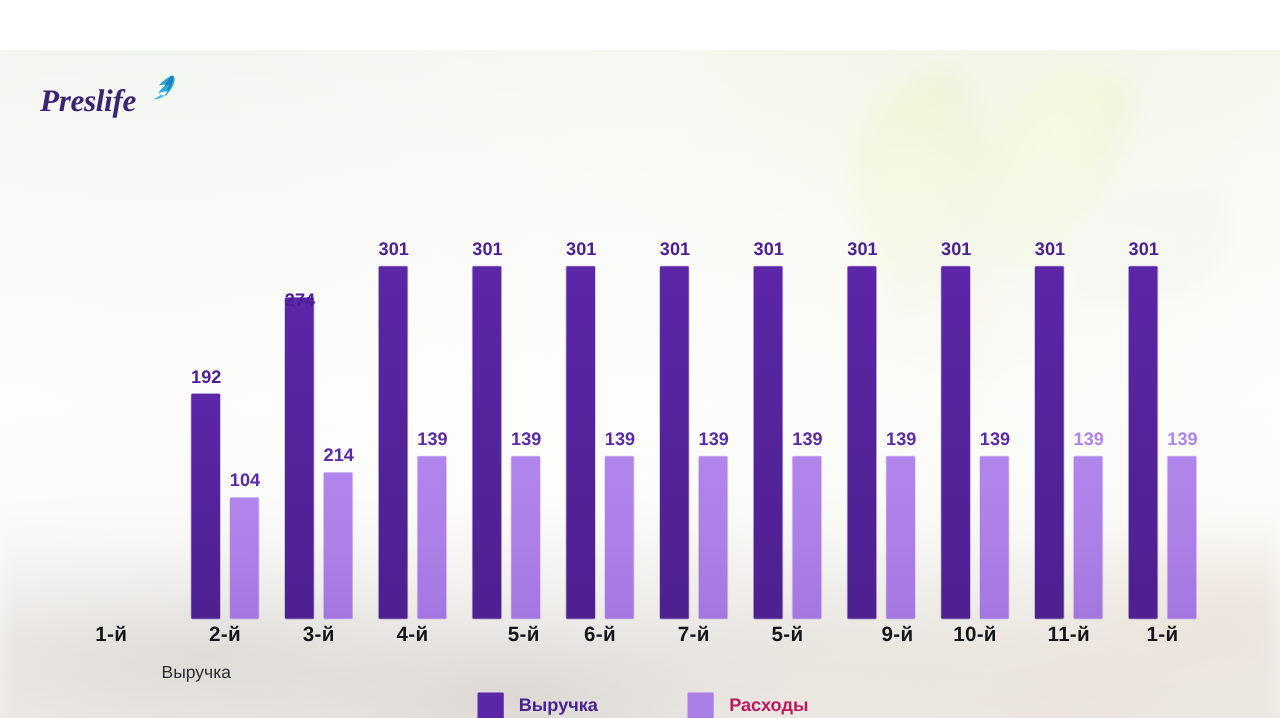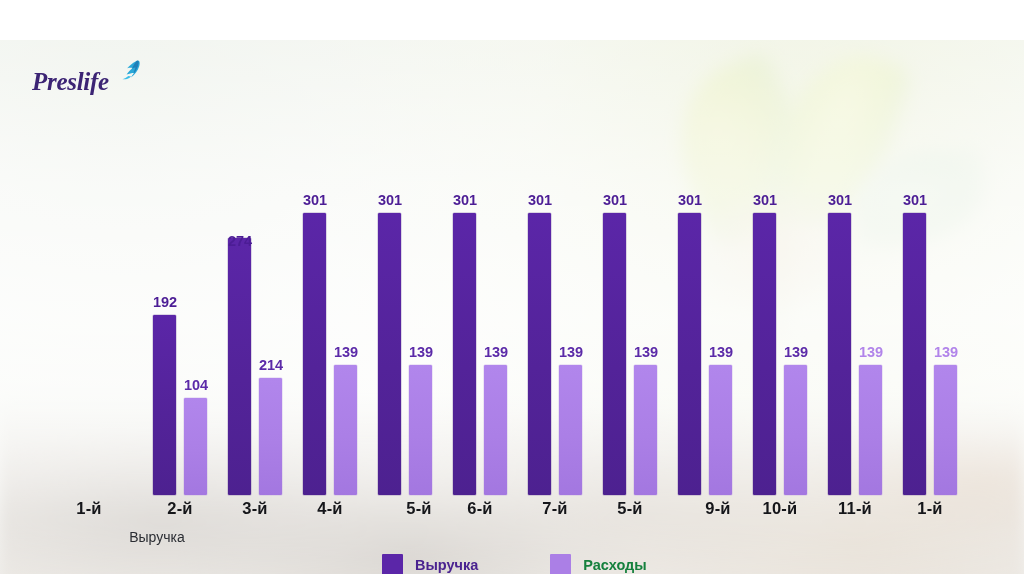--- a/index.html
+++ b/index.html
@@ -184,21 +184,21 @@
   }
   .swatch {
     width: 21px;
     height: 21px;
     border-radius: 1px;
   }
   .swatch-rev { background: #5b26a8; }
   .swatch-exp { background: #ab7fe6; }
   .legend-label { font-size: 14.5px; font-weight: bold; }
   .legend-label-rev { color: #4a2390; }
-  .legend-label-exp { color: #15803d; }
+  .legend-label-exp { color: #be185d; }
 </style>
 </head>
 <body>
 
 <div id="slide">
 
   <div class="bg-layer bg-sky"></div>
   <div class="bg-layer bg-soil"></div>
   <div class="stem"></div>
   <div class="leaf leaf-a"></div>

